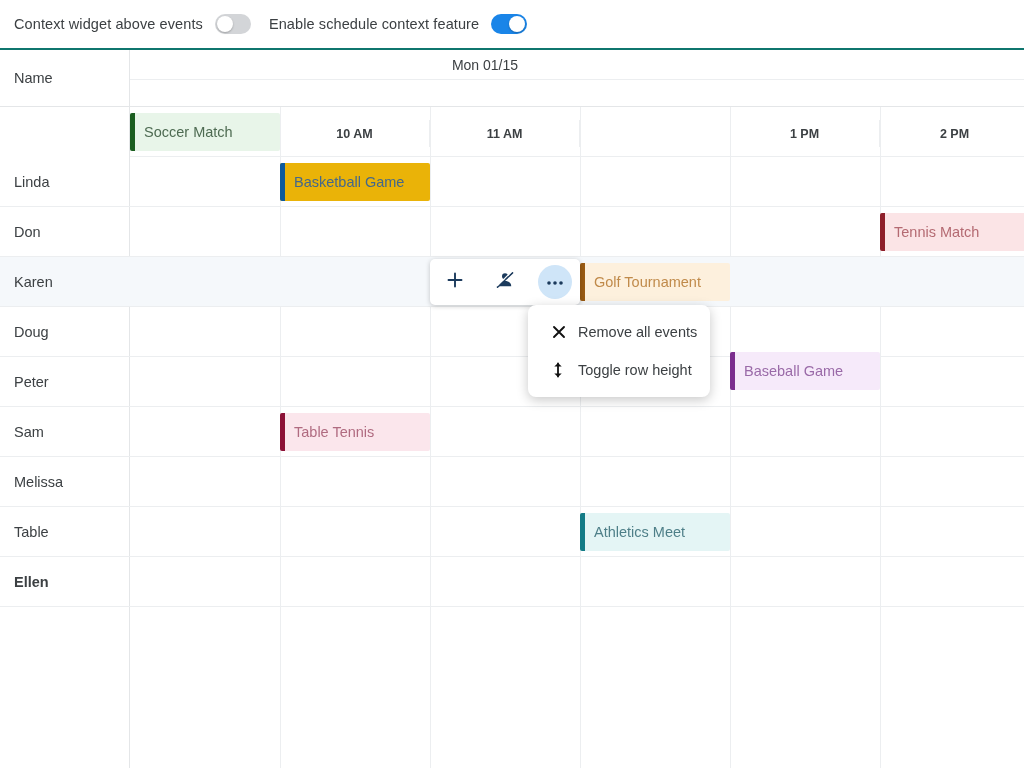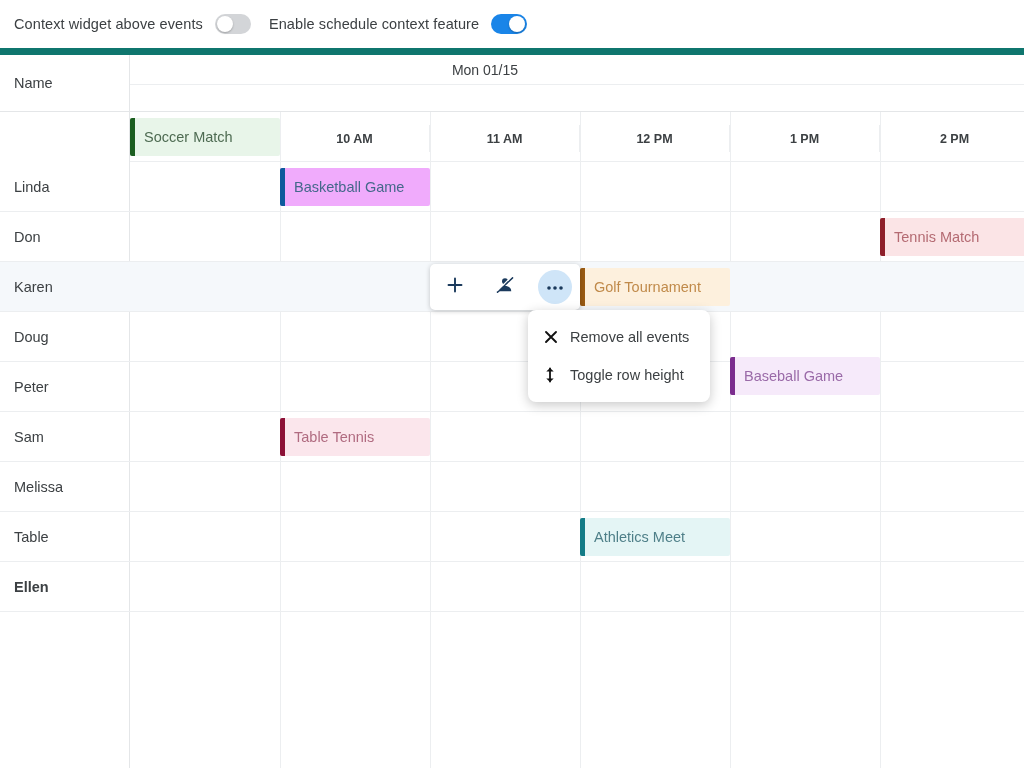--- a/index.html
+++ b/index.html
@@ -34,21 +34,21 @@
     border-radius: 50%; background: #ffffff;
     box-shadow: 0 1px 2px rgba(0,0,0,.25);
   }
   .switch.off .knob { left: 2px; }
   .switch.on  .knob { left: 18px; }
 
   
   .sched {
     position: absolute; left: 0; top: 48px;
     width: 1024px; height: 720px;
-    border-top: 7px solid #0f766e;
+    border-top: 2px solid #0f766e;
     background: #ffffff;
   }
 
   
   .hdr { position: absolute; left: 0; top: 0; width: 1024px; height: 57px; }
   .hdr-name {
     position: absolute; left: 0; top: 0; width: 130px; height: 57px;
     border-right: 1px solid #e4e6e8; border-bottom: 1px solid #e4e6e8;
     display: flex; align-items: center; padding-left: 14px;
     font-size: 14.5px; color: #3c4043;
@@ -120,21 +120,21 @@
     width: 34px; height: 34px; border-radius: 50%;
     display: flex; align-items: center; justify-content: center;
     color: #1b3a5c;
   }
   .ctx-btn.active { background: #cfe5f8; }
 
   
   .menu {
     position: absolute; width: 182px; border-radius: 8px;
     background: #ffffff; box-shadow: 0 3px 12px rgba(0,0,0,.22);
-    padding: 8px 0; z-index: 40;
+    padding: 8px 8px; z-index: 40;
   }
   .menu-item {
     height: 38px; display: flex; align-items: center; padding-left: 16px;
     font-size: 14.5px; color: #3c4043;
   }
   .menu-icon {
     width: 26px; display: flex; align-items: center; justify-content: flex-start;
     color: #111111; font-size: 15px;
   }
 </style>
@@ -165,21 +165,20 @@
 
     <div class="hdr">
       <div class="hdr-name">Name</div>
       <div class="hdr-date">
         <span>Mon 01/15</span>
       </div>
       <div class="hdr-times" id="time-header">
           <div class="time-cell" style="left: 0px;">9 AM</div>
           <div class="time-cell" style="left: 150px;">10 AM</div>
           <div class="time-cell" style="left: 300px;">11 AM</div>
-          <div class="time-cell" style="left: 450px;">12 PM</div>
           <div class="time-cell" style="left: 600px;">1 PM</div>
           <div class="time-cell" style="left: 750px;">2 PM</div>
         </div>
     </div>
 
     <div class="body">
       <div class="namecol" id="name-col">
           <div class="name-row" style="top: 50px;">Linda</div>
           <div class="name-row" style="top: 100px;">Don</div>
           <div class="name-row sel" style="top: 150px;">Karen</div>
@@ -204,21 +203,21 @@
           <div class="row-line" style="top: 249px;"></div>
           <div class="row-line" style="top: 299px;"></div>
           <div class="row-line" style="top: 349px;"></div>
           <div class="row-line" style="top: 399px;"></div>
           <div class="row-line" style="top: 449px;"></div>
           <div class="row-line" style="top: 499px;"></div>
           <div class="event" style="left: 0px; top: 6px; width: 150px; background: rgb(232, 245, 233); color: rgb(78, 107, 82);">
             <div class="bar" style="background: rgb(27, 94, 32);"></div>
             <span>Soccer Match</span>
           </div>
-          <div class="event" style="left: 150px; top: 56px; width: 150px; background: #f0abfc; color: rgb(68, 104, 139);">
+          <div class="event" style="left: 150px; top: 56px; width: 150px; background: #eab308; color: rgb(68, 104, 139);">
             <div class="bar" style="background: rgb(13, 90, 156);"></div>
             <span>Basketball Game</span>
           </div>
           <div class="event" style="left: 750px; top: 106px; width: 150px; background: rgb(251, 228, 230); color: rgb(180, 106, 114);">
             <div class="bar" style="background: rgb(142, 31, 42);"></div>
             <span>Tennis Match</span>
           </div>
           <div class="event" style="left: 450px; top: 156px; width: 150px; background: rgb(253, 240, 221); color: rgb(192, 138, 74);">
             <div class="bar" style="background: rgb(154, 91, 19);"></div>
             <span>Golf Tournament</span>

